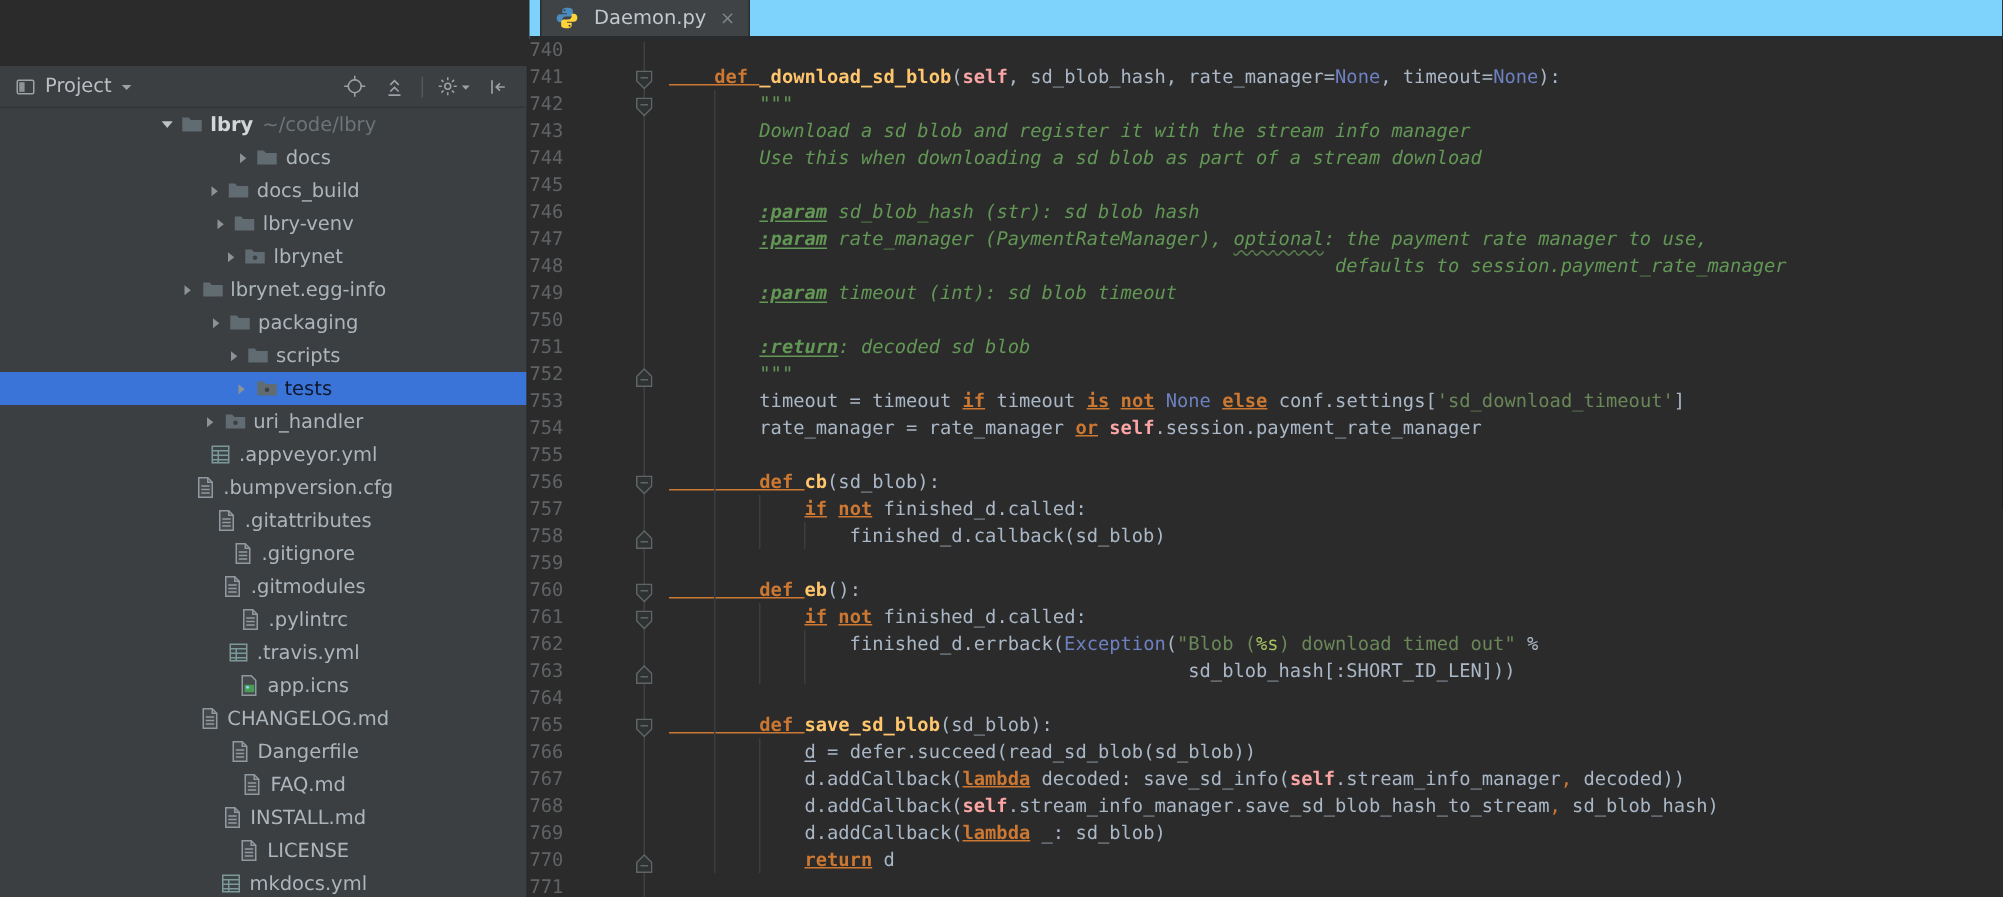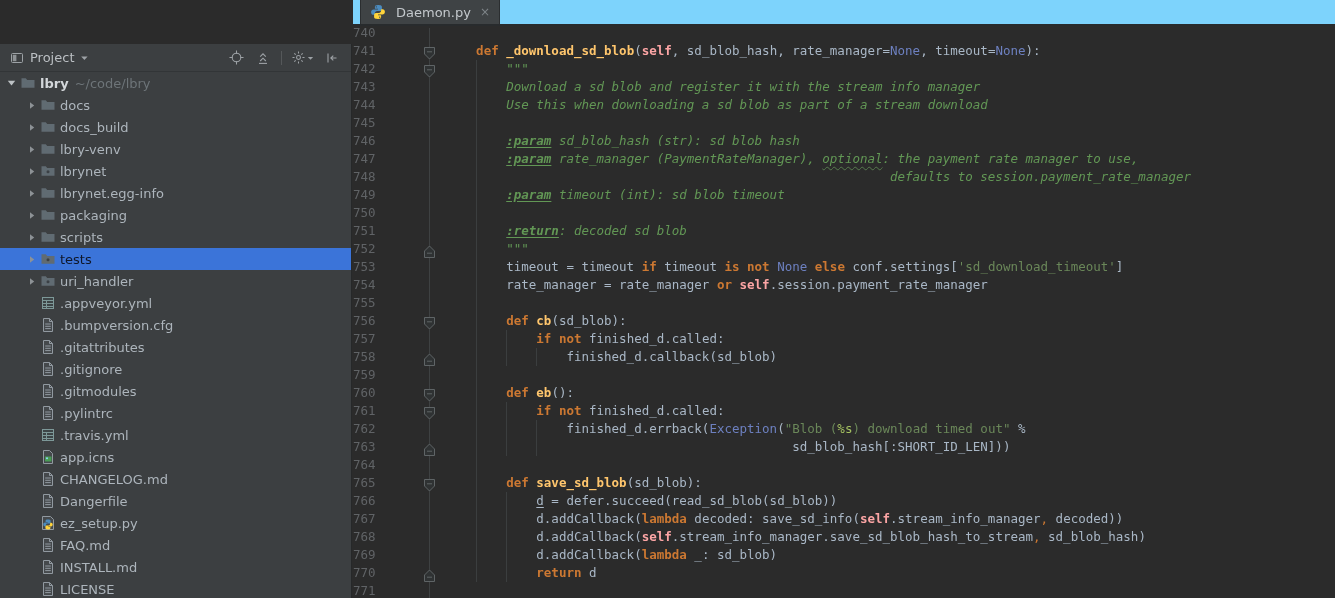--- a/index.html
+++ b/index.html
@@ -18,21 +18,21 @@
     height:28px; display:flex; align-items:center; padding:0 8px;
     background:#3c3f41; border-bottom:1px solid #323537;
   }
   .pt-toolbar .ticon { display:inline-flex; align-items:center; justify-content:center; width:18px; height:18px; }
   .pt-title { color:#bbbfc3; font-size:13px; margin:0 6px 0 4px; }
   .pt-caret { margin-right:4px; display:inline-flex; }
   .pt-right { margin-left:auto; display:flex; align-items:center; gap:9px; padding-right:2px; }
   .pt-sep { width:1px; height:14px; background:#55585a; }
   .gear-wrap { display:flex; align-items:center; gap:1px; }
   .tree { position:absolute; left:0; top:28px; right:0; bottom:0; overflow:hidden; }
-  .tree-row { display:flex; align-items:center; height:22px; font-size:13px; color:#adb5bc; cursor:pointer; white-space:nowrap; }
+  .tree-row { display:flex; align-items:center; height:22px; font-size:13px; color:#adb5bc; cursor:pointer; white-space:nowrap;justify-content:center; }
   .tree-row.selected { background:#3b74d9; color:#0f172a; }
   .tw { display:inline-flex; width:17px; justify-content:center; flex:none; }
   .tw.root { margin-left:3px; }
   .tw.child { margin-left:23px; }
   .t-icon { display:inline-flex; width:16px; height:16px; flex:none; margin-right:4px; align-items:center; justify-content:center; }
   .t-label.bold { font-weight:bold; color:#d3d7da; }
   .t-suffix { color:#6d7478; margin-left:6px; }
   
   #editor { position:absolute; left:353px; top:0; right:0; height:598px; background:#2b2b2b; }
   #tabbar {
@@ -57,21 +57,21 @@
   }
   .fold-marker { position:absolute; left:71px; top:3px; width:11px; height:13px; cursor:pointer; }
   #code-area { position:relative; flex:1; }
   .guide { position:absolute; width:1px; background:#3b3e3f; }
   .c-row {
     height:18px; white-space:pre; cursor:text;
     font-family:"DejaVu Sans Mono","Liberation Mono",monospace; font-size:12.5px; line-height:18px;
     color:#a9b7c6;
   }
   .tk-t   { color:#a9b7c6; }
-  .tk-kw  { color:#cc7832; font-weight:bold; }
+  .tk-kw  { color:#cc7832; font-weight:bold;text-decoration:underline; }
   .tk-fn  { color:#ffc66d; font-weight:bold; }
   .tk-str { color:#6a8759; }
   .tk-fmt { color:#a5c261; }
   .tk-doc { color:#629755; font-style:italic; }
   .tk-doctag { color:#629755; font-style:italic; font-weight:bold; text-decoration:underline; text-underline-offset:2px; }
   .tk-typo { color:#629755; font-style:italic; text-decoration:underline wavy #567a4e; text-decoration-thickness:1px; text-underline-offset:3px; }
   .tk-const { color:#6d80c0; }
   .tk-self { color:#fca5a5;font-weight:bold; }
   .tk-op  { color:#cc7832; }
   .tk-decl { color:#a9b7c6; text-decoration:underline; text-underline-offset:2px; }
@@ -361,31 +361,20 @@
         <div class="tree-row">
           <span class="tw child"></span>
           <span class="t-icon">
             <svg width="16" height="16" viewBox="0 0 16 16">
               <path fill="#45494c" stroke="#9199a0" d="M3.5 1.5h6l3 3v10h-9z"></path>
               <path stroke="#9199a0" d="M9.5 1.5v3h3" fill="none"></path>
               <path stroke="#9199a0" d="M5.2 7h5.6M5.2 9.3h5.6M5.2 11.6h5.6"></path>
             </svg>
           </span>
           <span class="t-label">Dangerfile</span>
-        </div>
-        <div class="tree-row">
-          <span class="tw child"></span>
-          <span class="t-icon">
-            <svg width="16" height="16" viewBox="0 0 16 16">
-              <path fill="#45494c" stroke="#9199a0" d="M2.5 1.5h8l3 3v10h-11z"></path>
-              <path fill="#4b8bbe" d="M7.6 4.6c-1.6 0-2 .6-2 1.4v1.1h2.1v.5H4.9c-.9 0-1.6.7-1.6 1.8s.7 1.8 1.6 1.8h1v-1.1c0-.8.7-1.5 1.5-1.5h2c.7 0 1.2-.5 1.2-1.2V6c0-.8-.5-1.4-2.7-1.4z"></path>
-              <path fill="#ffd43b" d="M8.4 14.4c1.6 0 2-.6 2-1.4v-1.1H8.3v-.5h2.8c.9 0 1.6-.7 1.6-1.8s-.7-1.8-1.6-1.8h-1v1.1c0 .8-.7 1.5-1.5 1.5h-2c-.7 0-1.2.5-1.2 1.2v1.4c0 .8.5 1.4 2.7 1.4z"></path>
-            </svg>
-          </span>
-          <span class="t-label">ez_setup.py</span>
         </div>
         <div class="tree-row">
           <span class="tw child"></span>
           <span class="t-icon">
             <svg width="16" height="16" viewBox="0 0 16 16">
               <path fill="#45494c" stroke="#9199a0" d="M3.5 1.5h6l3 3v10h-9z"></path>
               <path stroke="#9199a0" d="M9.5 1.5v3h3" fill="none"></path>
               <path stroke="#9199a0" d="M5.2 7h5.6M5.2 9.3h5.6M5.2 11.6h5.6"></path>
             </svg>
           </span>

